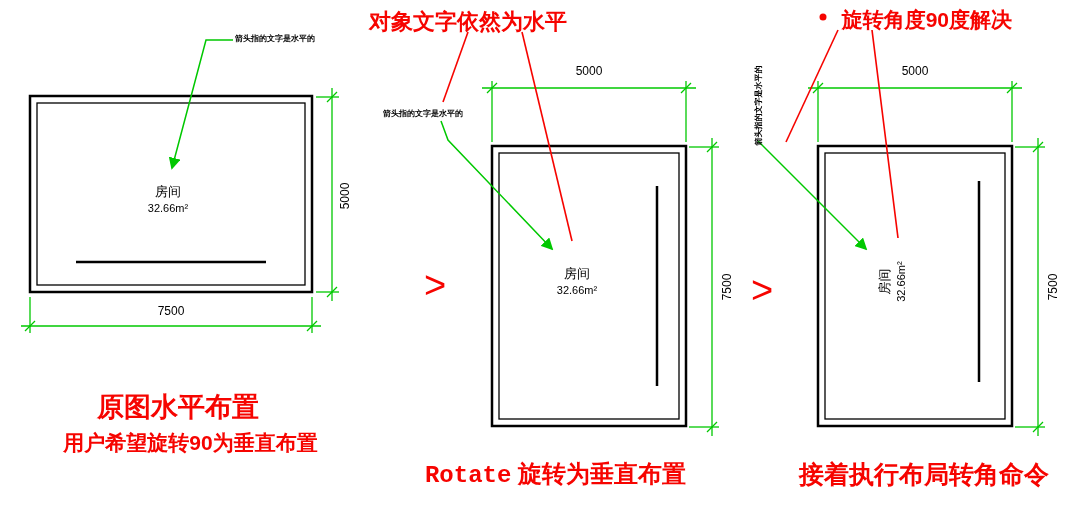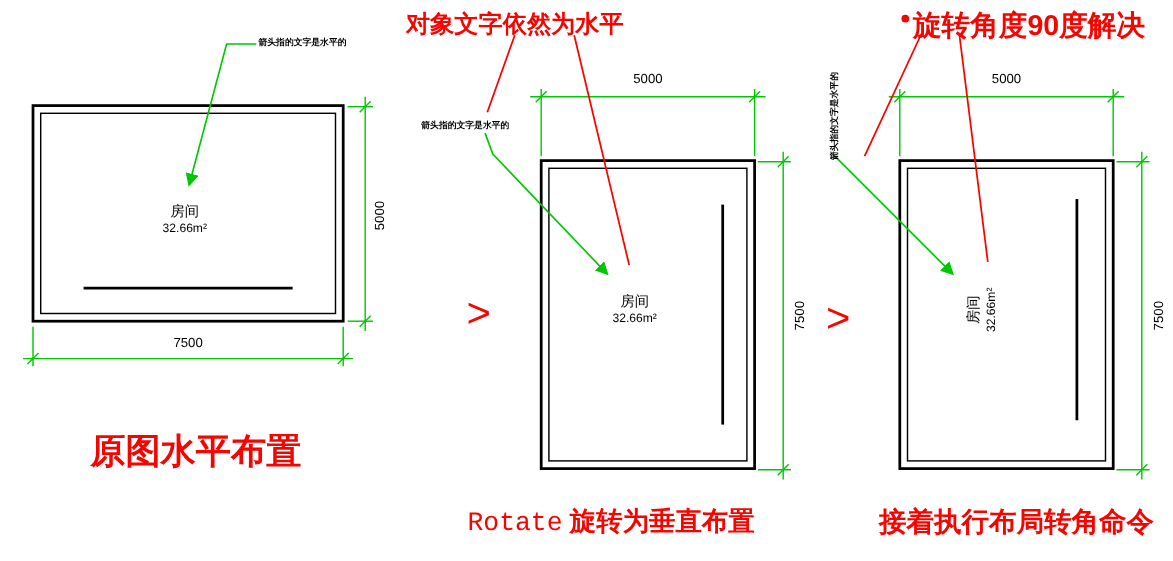--- a/index.html
+++ b/index.html
@@ -10,21 +10,21 @@
   svg.linework { position:absolute; left:0; top:0; }
   .dim-text { font-size:12px; color:#000; text-align:center; white-space:nowrap; }
   .vert { transform:rotate(-90deg); }
   .leader-note { font-size:8px; font-weight:bold; color:#000; white-space:nowrap; letter-spacing:0; }
   .room-label { text-align:center; color:#000; line-height:1.3; }
   .room-name { font-size:13px; }
   .room-area { font-size:11px; }
   .red-title { color:#f60400; font-weight:bold; font-size:22px; text-align:right; white-space:nowrap; }
   .caption { color:#f60400; font-weight:bold; text-align:center; white-space:nowrap; }
   .chevron { color:#f60400; font-size:38px; font-weight:400; line-height:1; }
-  .mono { font-family:"Liberation Mono","DejaVu Sans Mono",monospace; font-weight:normal; }
+  .mono { font-family:"Liberation Mono","DejaVu Sans Mono",monospace; font-weight:bold; }
 </style>
 </head>
 <body>
 
 <div class="canvas">
 
   <svg class="linework" width="1066" height="510" viewBox="0 0 1066 510">
     <defs>
       <marker id="arrG" viewBox="0 0 10 10" refX="8.5" refY="5" markerWidth="8" markerHeight="8" orient="auto-start-reverse">
         <path d="M0,0 L10,5 L0,10 z" fill="#00c800"></path>
@@ -110,40 +110,41 @@
     </g>
   </svg>
 
   <div class="abs leader-note" style="left:235px;top:33px">箭头指的文字是水平的</div>
   <div class="abs room-label" style="left:128px;top:184px;width:80px">
     <div class="room-name">房间</div>
     <div class="room-area">32.66m²</div>
   </div>
   <div class="abs dim-text" style="left:141px;top:304px;width:60px">7500</div>
   <div class="abs dim-text vert" style="left:315px;top:189px;width:60px">5000</div>
-  <div class="abs caption" style="left:58px;top:389px;width:240px;font-size:32px">原图水平布置</div>
+  <div class="abs caption" style="left:58px;top:389px;width:240px;font-size:27px">原图水平布置</div>
+  <div class="abs caption" style="left:38px;top:429px;width:305px;font-size:21px">用户希望旋转90为垂直布置</div>
 
   <div class="abs chevron" style="left:424px;top:266px">&gt;</div>
 
   <div class="abs red-title" style="left:327px;top:7px;width:240px">对象文字依然为水平</div>
   <div class="abs leader-note" style="left:383px;top:108px">箭头指的文字是水平的</div>
   <div class="abs dim-text" style="left:559px;top:64px;width:60px">5000</div>
   <div class="abs dim-text vert" style="left:697px;top:280px;width:60px">7500</div>
   <div class="abs room-label" style="left:537px;top:266px;width:80px">
     <div class="room-name">房间</div>
     <div class="room-area">32.66m²</div>
   </div>
   <div class="abs caption" style="left:408px;top:458px;width:295px;font-size:24px">
     <span class="mono">Rotate</span>
     <span>旋转为垂直布置</span>
   </div>
 
   <div class="abs chevron" style="left:751px;top:271px">&gt;</div>
 
-  <div class="abs red-title" style="left:830px;top:6px;width:182px;font-size:26px">旋转角度90度解决</div>
+  <div class="abs red-title" style="left:830px;top:6px;width:182px;font-size:21px">旋转角度90度解决</div>
   <div class="abs leader-note vert" style="left:702px;top:100px;width:112px;text-align:center">箭头指的文字是水平的</div>
   <div class="abs dim-text" style="left:885px;top:64px;width:60px">5000</div>
   <div class="abs dim-text vert" style="left:1023px;top:280px;width:60px">7500</div>
   <div class="abs room-label vert" style="left:853px;top:266px;width:80px">
     <div class="room-name">房间</div>
     <div class="room-area">32.66m²</div>
   </div>
   <div class="abs caption" style="left:778px;top:458px;width:292px;font-size:25px">接着执行布局转角命令</div>
 
 </div>

